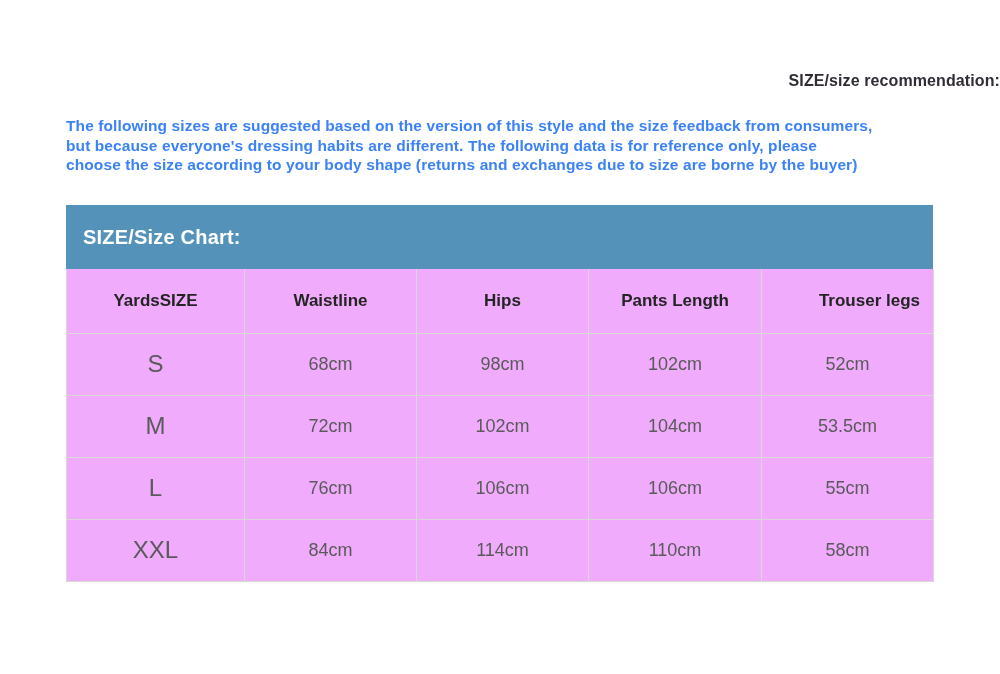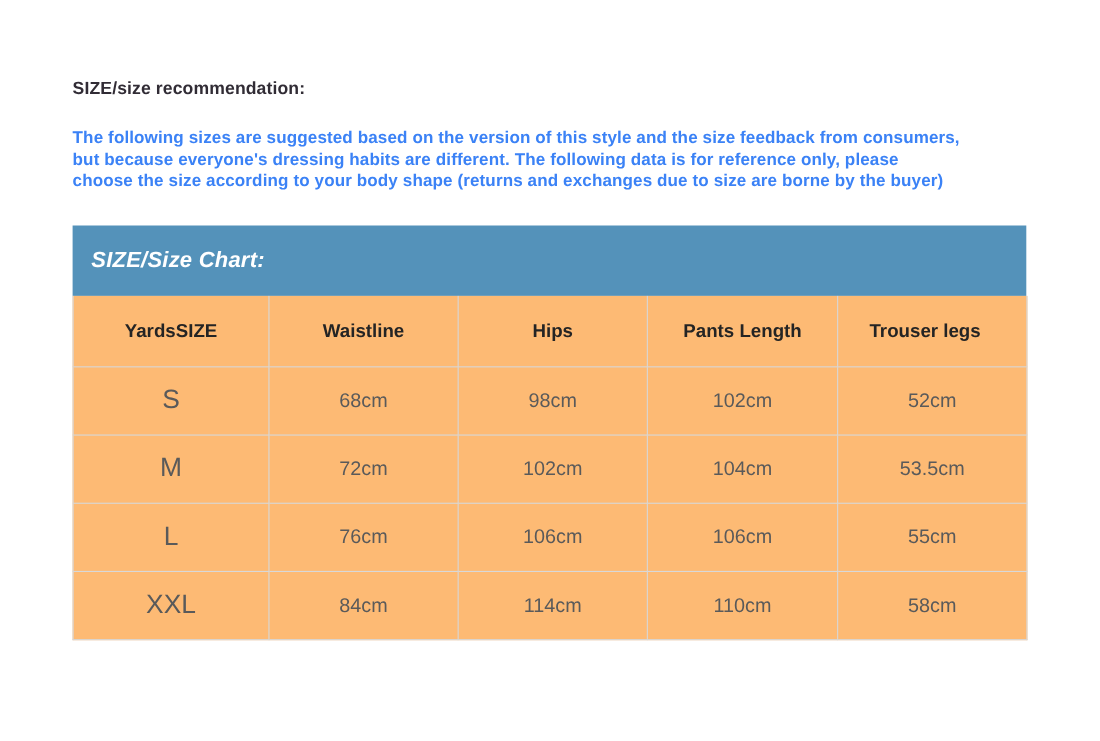--- a/index.html
+++ b/index.html
@@ -13,71 +13,71 @@
   .page {
     width: 1000px;
     height: 674px;
     padding: 72px 0 0 66px;
   }
   .rec-title {
     font-size: 16px;
     font-weight: bold;
     color: #312c35;
     letter-spacing: 0.1px;
+    text-align: right;
   }
   .rec-body {
     margin-top: 26px;
     font-size: 15.5px;
     font-weight: bold;
     color: #3b82f6;
     line-height: 19.7px;
     width: 880px;
     letter-spacing: 0.1px;
   }
   .chart-header-bar {
     margin-top: 30px;
     width: 867px;
     height: 64px;
     background: #5492ba;
     display: flex;
     align-items: center;
     padding-left: 17px;
-    font-style: italic;
   }
   .chart-header-bar .bar-label {
     color: #ffffff;
     font-size: 20px;
     font-weight: bold;
     letter-spacing: 0.2px;
   }
   table.size-table {
     width: 867px;
     border-collapse: collapse;
     table-layout: fixed;
-    background: #fdba74;
+    background: #f0abfc;
   }
   table.size-table col.c0 { width: 178px; }
   table.size-table col.c1 { width: 172px; }
   table.size-table col.c2 { width: 172px; }
   table.size-table col.c3 { width: 173px; }
   table.size-table col.c4 { width: 172px; }
   table.size-table th, table.size-table td {
     border: 1px solid #d8d8d8;
     text-align: center;
     vertical-align: middle;
   }
   table.size-table th {
     height: 64px;
     font-size: 17px;
     font-weight: bold;
     color: #242424;
     border-top: none;
   }
   table.size-table th.last {
-    text-align: center;
+    text-align: right;
     padding-right: 13px;
   }
   table.size-table td {
     height: 62px;
     font-size: 18px;
     font-weight: normal;
     color: #5a5a5a;
   }
   table.size-table td.size-col {
     font-size: 24px;

